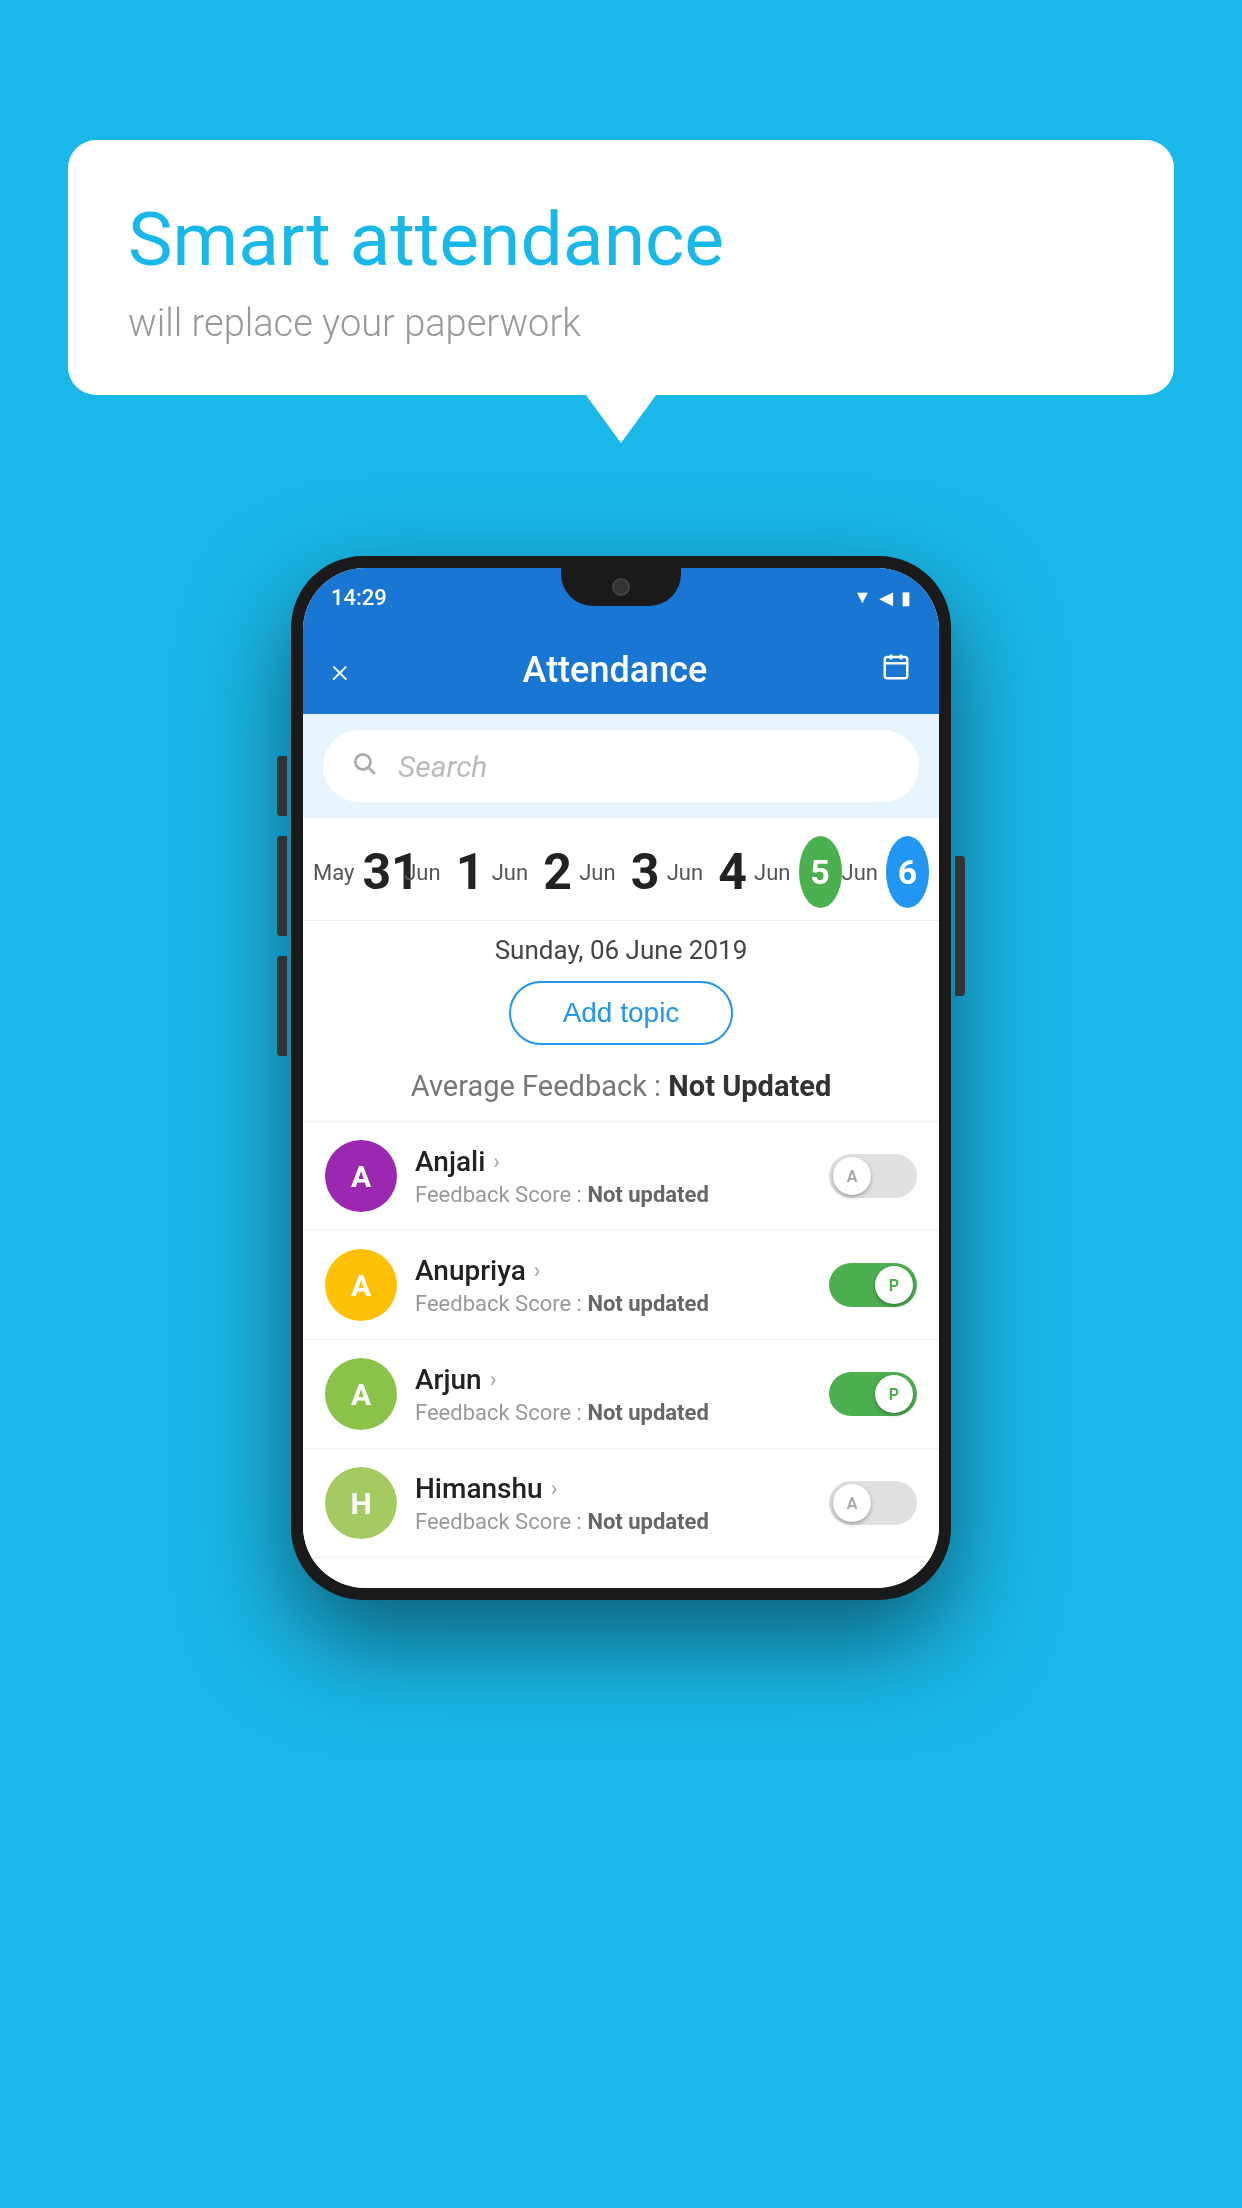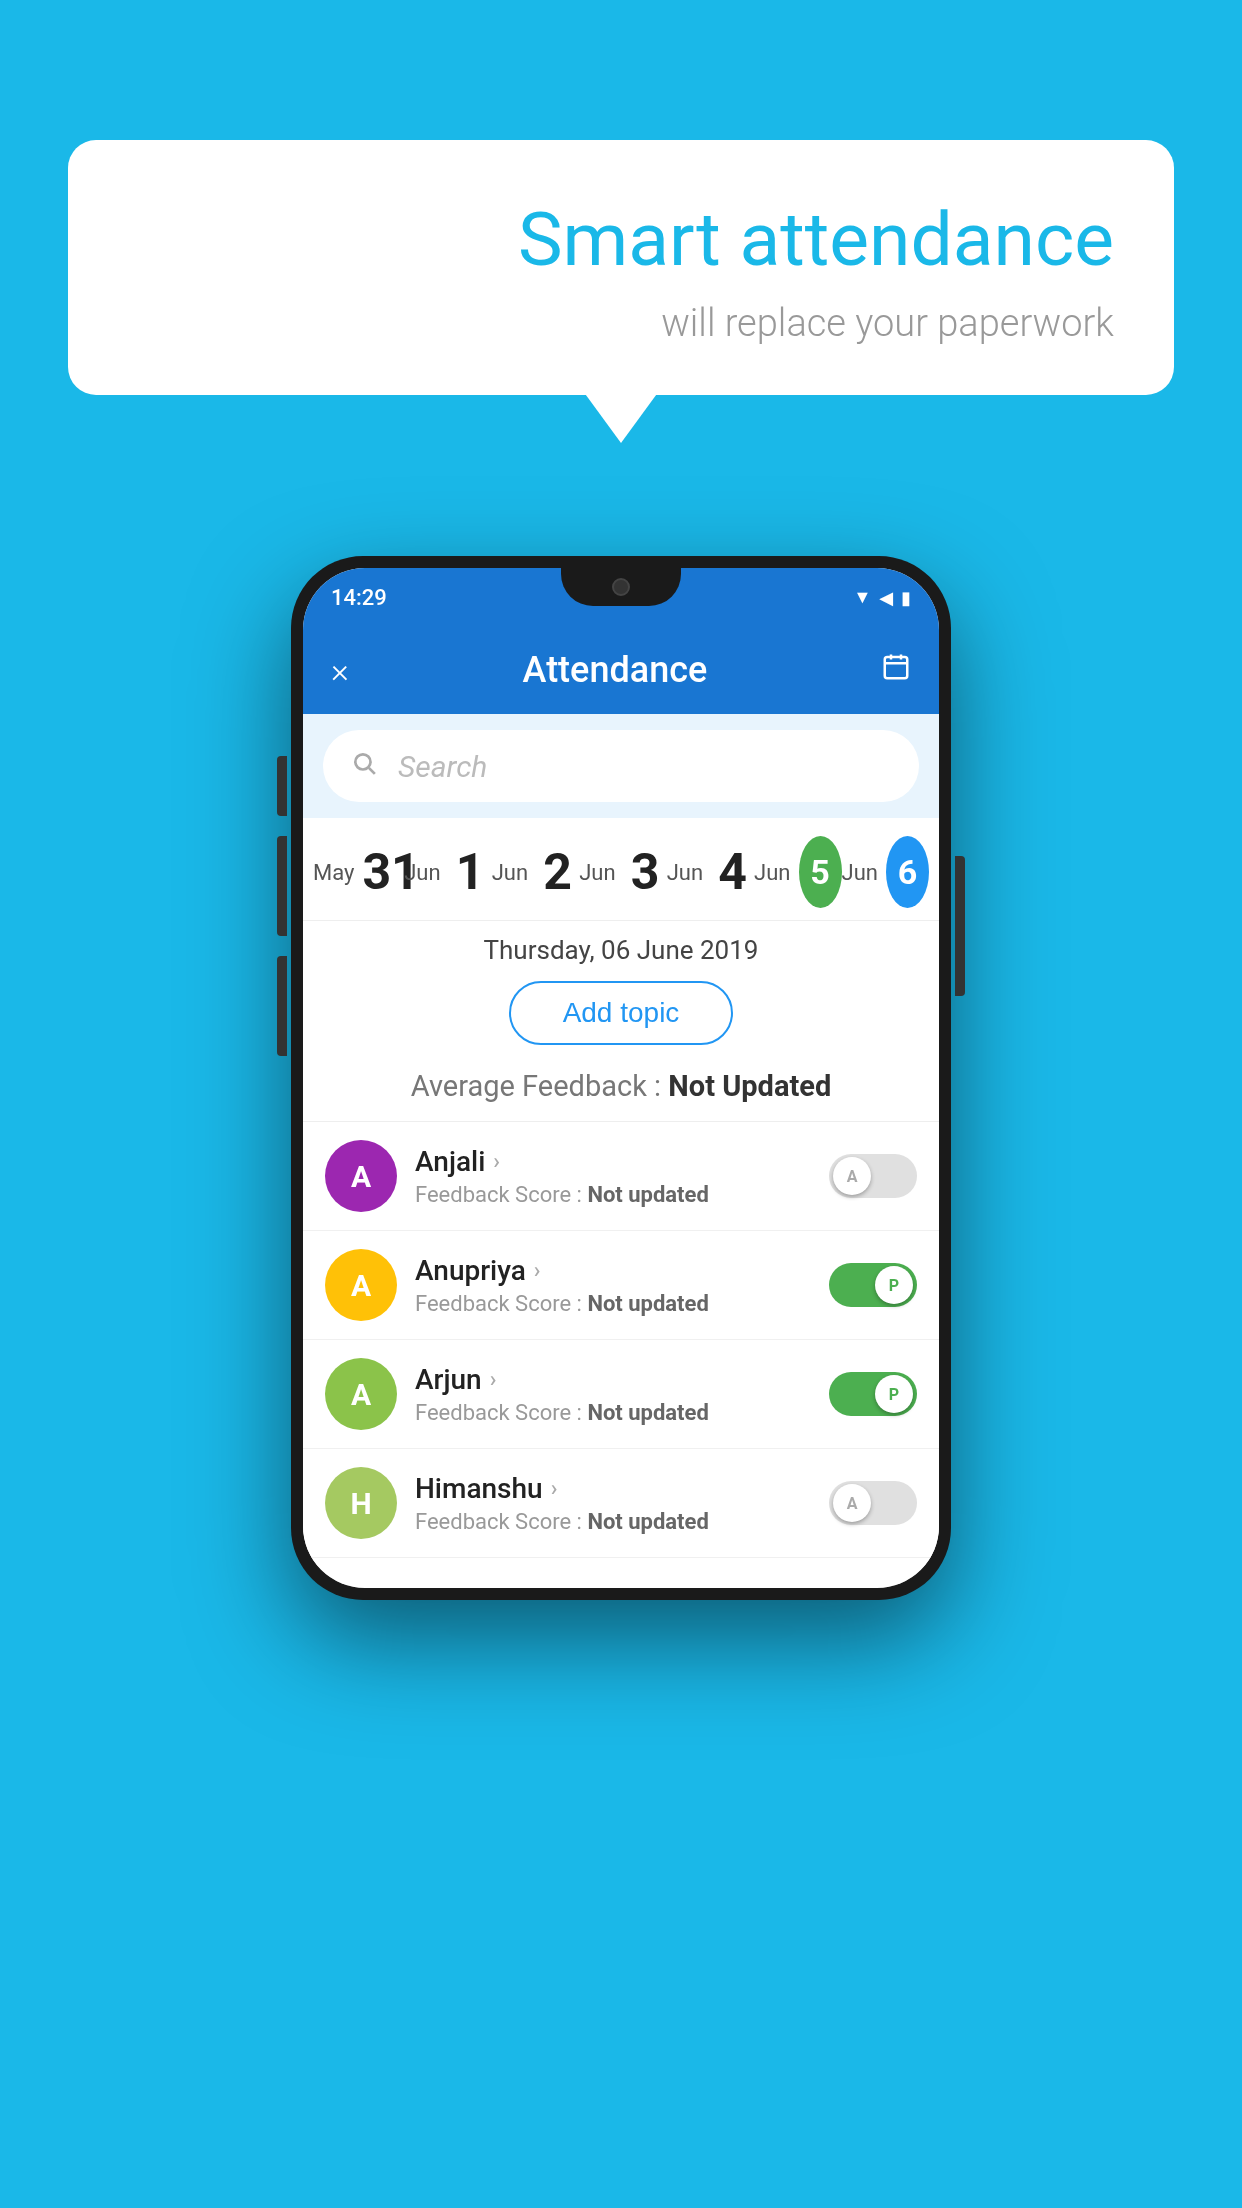--- a/index.html
+++ b/index.html
@@ -18,21 +18,21 @@
       position: absolute;
       top: 140px;
       left: 68px;
       right: 68px;
     }
 
     .speech-bubble {
       background: white;
       border-radius: 28px;
       padding: 55px 60px 50px;
-      text-align: right;
+      text-align: left;
       position: relative;
     }
 
     .speech-bubble::after {
       content: '';
       position: absolute;
       bottom: -48px;
       left: 50%;
       transform: translateX(-50%);
       width: 0;
@@ -512,21 +512,21 @@
           <div class="calendar-day">
             <div class="cal-month">Jun</div>
             <div class="cal-date selected-green">5</div>
           </div>
           <div class="calendar-day">
             <div class="cal-month">Jun</div>
             <div class="cal-date selected-blue">6</div>
           </div>
         </div>
 
-      <div class="date-label">Thursday, 06 June 2019</div>
+      <div class="date-label">Sunday, 06 June 2019</div>
 
       <div class="add-topic-container">
         <button class="add-topic-btn">Add topic</button>
       </div>
 
       <div class="avg-feedback">
         <span>Average Feedback :</span>
         <strong>Not Updated</strong>
       </div>
 

